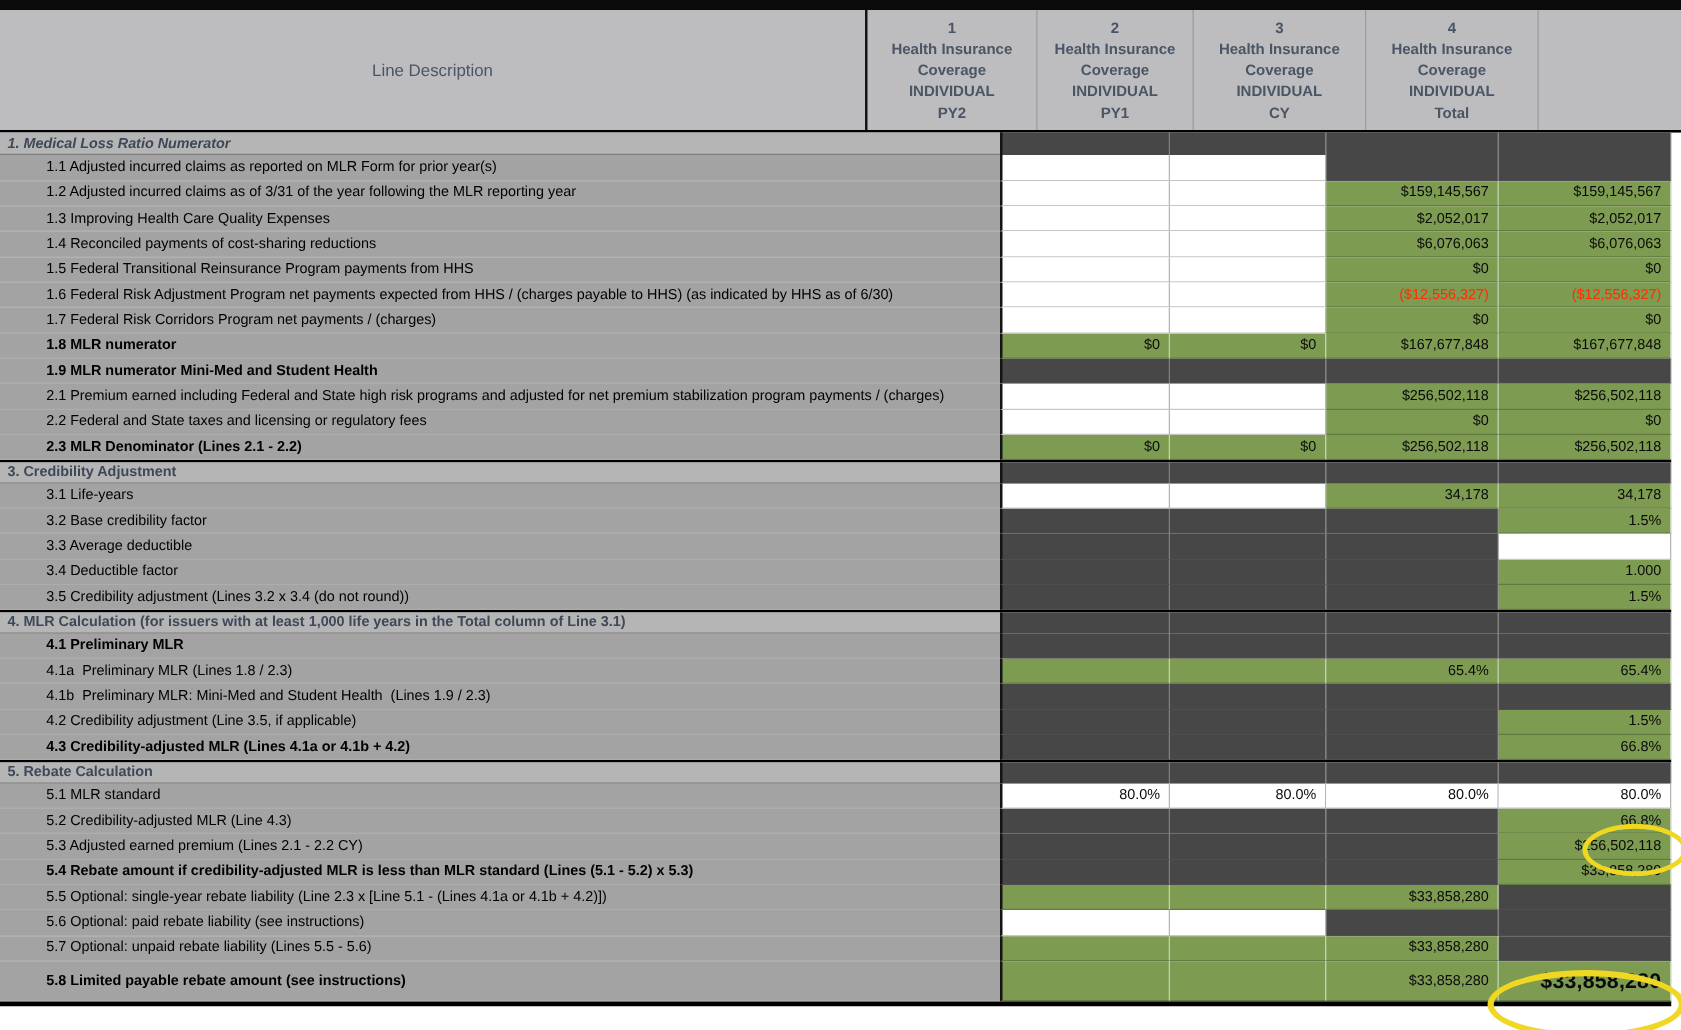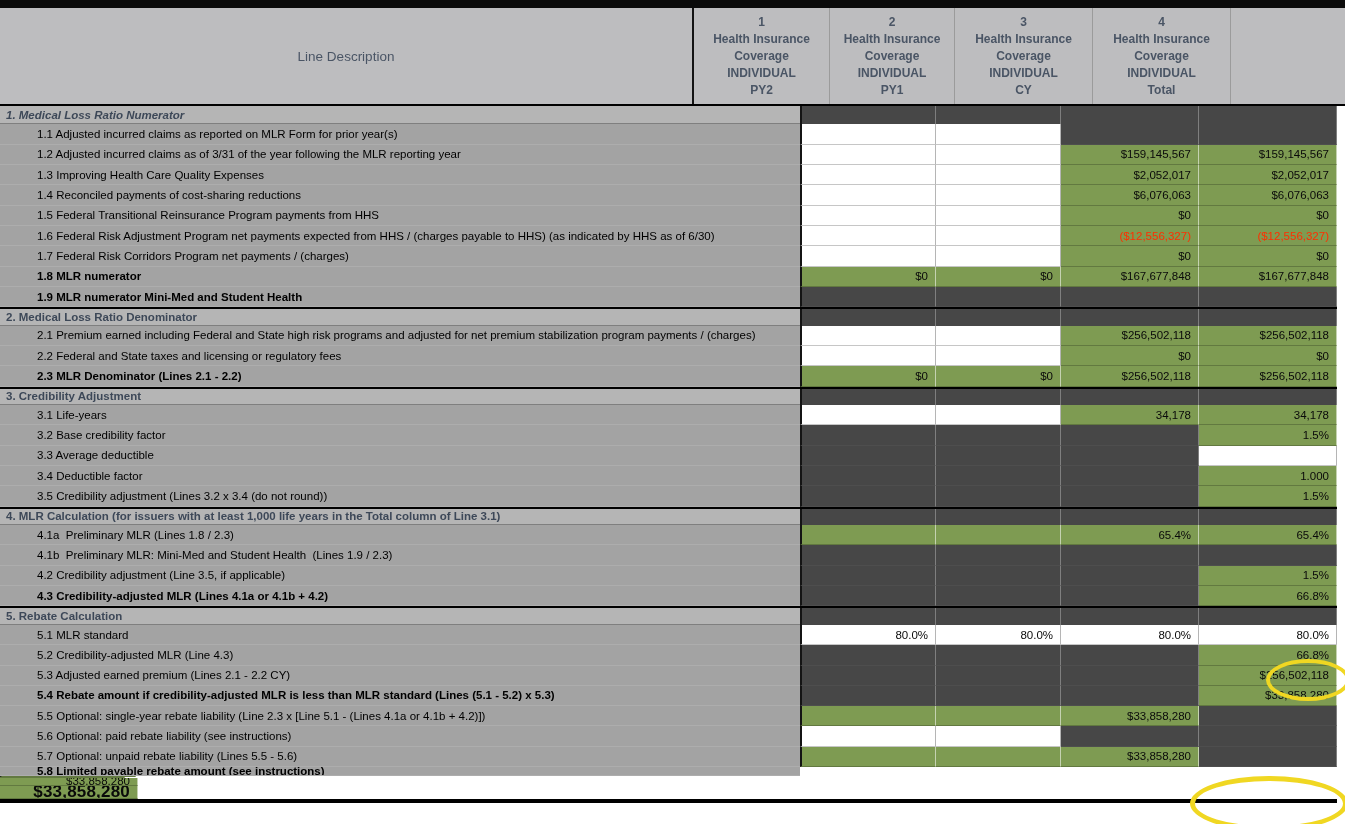--- a/index.html
+++ b/index.html
@@ -22,21 +22,21 @@
   .hcol:nth-child(2){width:125px;}
   .hcol:nth-child(3){width:138px;}
   .hcol:nth-child(4){width:138px;}
 
   
   #rows{width:1337px;}
   .row{display:flex;box-sizing:border-box;}
   .row.dat{height:20.33px;}
   .row.sec{height:18.4px;border-top:2px solid #000;}
   .row.sec:first-child{border-top:none;font-style:italic;}
-  .row.tall{height:32px;flex-direction:column;}
+  .row.tall{height:32px;}
 
   .desc{width:800px;box-sizing:border-box;display:flex;align-items:center;padding-left:37px;
     font-size:11.5px;color:#000;white-space:pre;overflow:hidden;background:#a3a3a3;
     border-bottom:1px solid #adadad;}
   .desc.b{font-weight:bold;}
   .sec .desc{padding-left:6px;font-weight:bold;color:#3d4858;background:var(--section-bg,#b5b5b5);
     border-bottom:1px solid #7f7f7f;}
 
   .val{box-sizing:border-box;display:flex;align-items:center;justify-content:flex-end;
     padding-right:7px;font-size:11.5px;color:#0a0a0a;overflow:hidden;}
@@ -160,27 +160,20 @@
         <div class="val c3 g">$167,677,848</div>
         <div class="val c4 g">$167,677,848</div>
       </div>
       <div class="row dat">
         <div class="desc b">1.9 MLR numerator Mini-Med and Student Health</div>
         <div class="val c1 d"></div>
         <div class="val c2 d"></div>
         <div class="val c3 d"></div>
         <div class="val c4 d"></div>
       </div>
-      <div class="row sec">
-        <div class="desc">2. Medical Loss Ratio Denominator</div>
-        <div class="val c1 d"></div>
-        <div class="val c2 d"></div>
-        <div class="val c3 d"></div>
-        <div class="val c4 d"></div>
-      </div>
       <div class="row dat">
         <div class="desc">2.1 Premium earned including Federal and State high risk programs and adjusted for net premium stabilization program payments / (charges)</div>
         <div class="val c1 w"></div>
         <div class="val c2 w"></div>
         <div class="val c3 g">$256,502,118</div>
         <div class="val c4 g">$256,502,118</div>
       </div>
       <div class="row dat">
         <div class="desc">2.2 Federal and State taxes and licensing or regulatory fees</div>
         <div class="val c1 w"></div>
@@ -232,20 +225,27 @@
       </div>
       <div class="row dat">
         <div class="desc">3.5 Credibility adjustment (Lines 3.2 x 3.4 (do not round))</div>
         <div class="val c1 d"></div>
         <div class="val c2 d"></div>
         <div class="val c3 d"></div>
         <div class="val c4 g">1.5%</div>
       </div>
       <div class="row sec">
         <div class="desc">4. MLR Calculation (for issuers with at least 1,000 life years in the Total column of Line 3.1)</div>
+        <div class="val c1 d"></div>
+        <div class="val c2 d"></div>
+        <div class="val c3 d"></div>
+        <div class="val c4 d"></div>
+      </div>
+      <div class="row dat">
+        <div class="desc b">4.1 Preliminary MLR</div>
         <div class="val c1 d"></div>
         <div class="val c2 d"></div>
         <div class="val c3 d"></div>
         <div class="val c4 d"></div>
       </div>
       <div class="row dat">
         <div class="desc">4.1a  Preliminary MLR (Lines 1.8 / 2.3)</div>
         <div class="val c1 g"></div>
         <div class="val c2 g"></div>
         <div class="val c3 g">65.4%</div>

